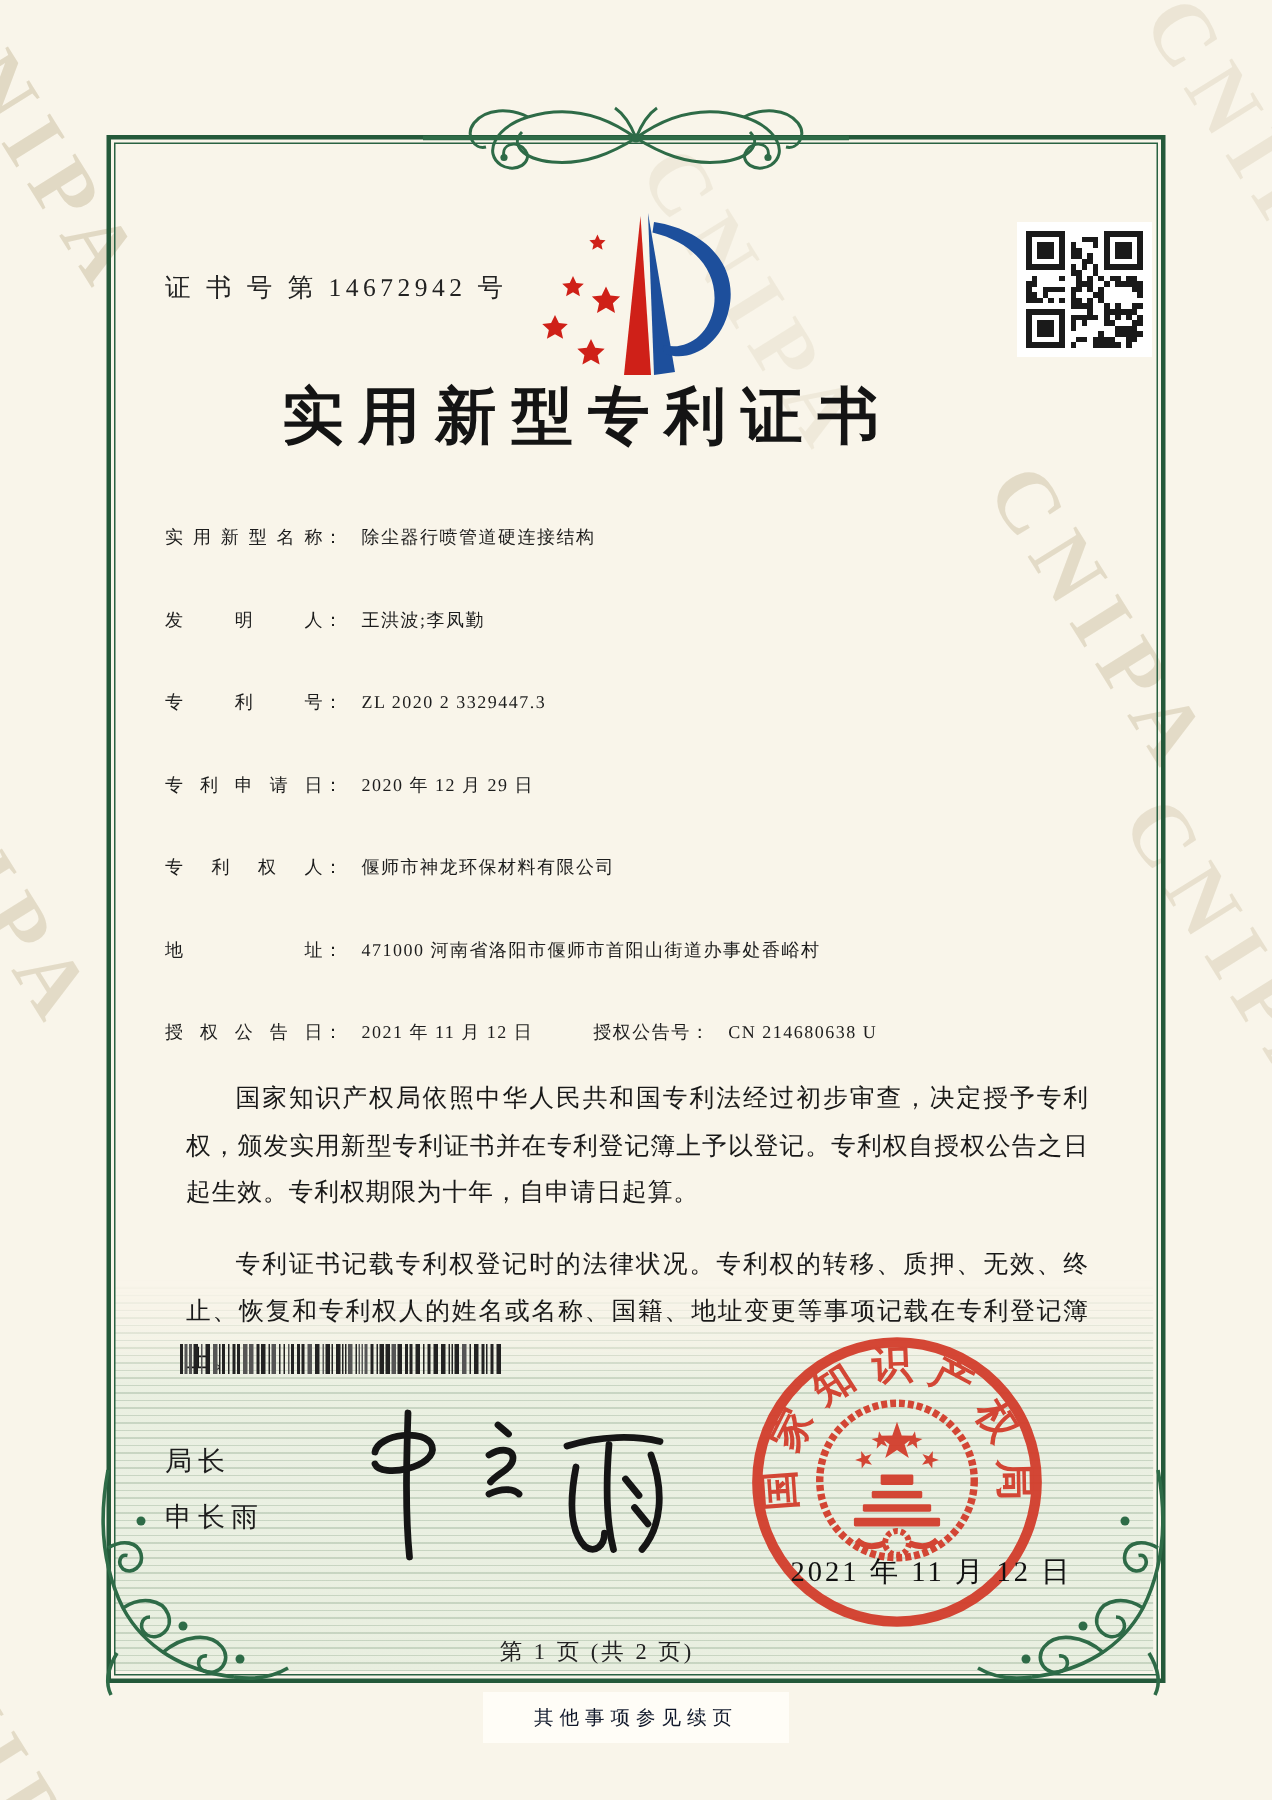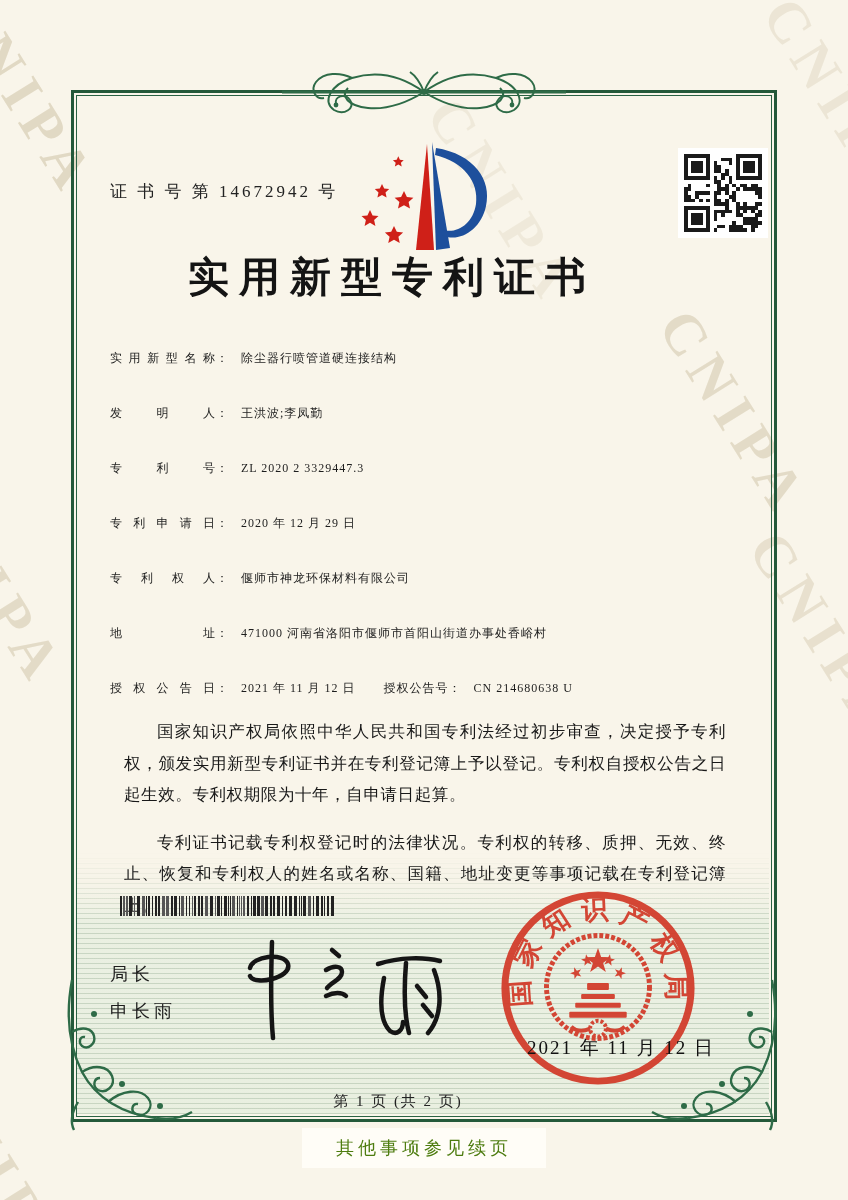--- a/index.html
+++ b/index.html
@@ -43,42 +43,42 @@
   .qr svg{width:100%;height:100%;display:block;}
   .title{
     position:absolute;left:0;top:250px;width:784px;text-align:center;
     font-size:41px;font-weight:700;letter-spacing:10px;color:#141414;
   }
   
   .frow{position:absolute;left:110px;font-size:12px;letter-spacing:1px;white-space:nowrap;}
   .flabel{display:inline-block;width:106px;text-align:justify;text-align-last:justify;vertical-align:bottom;}
   .fcolon{display:inline-block;margin-right:12px;}
   .fvalue{letter-spacing:1px;}
-  .flabel2{display:inline-block;margin-left:24px;}
+  .flabel2{display:inline-block;margin-left:36px;}
   
   .paras{
     position:absolute;left:108px;top:700px;width:634px;
     font-size:16.5px;line-height:31.5px;text-align:justify;letter-spacing:.6px;color:#191919;
   }
   .paras p{margin:16px;text-indent:2em;}
   
   .barcode{position:absolute;left:120px;top:896px;width:218px;height:20px;}
   .sig-title{position:absolute;left:110px;top:962px;font-size:18px;letter-spacing:4px;font-family:"Liberation Sans","DejaVu Sans",sans-serif;}
   .sig-name{position:absolute;left:110px;top:999px;font-size:18px;letter-spacing:4px;font-family:Liberation Serif, serif;text-align:right;}
   .signature{position:absolute;left:228px;top:934px;width:230px;height:112px;}
   .seal{position:absolute;left:494px;top:884px;width:208px;height:208px;opacity:.93;}
   .seal-date{
     position:absolute;left:527px;top:1035px;font-size:19px;letter-spacing:2px;color:#111;z-index:5;
   }
   .page-ind{
     position:absolute;left:0;top:1092px;width:796px;text-align:center;font-size:15px;letter-spacing:2px;color:#222;
   }
   .cont-note{
     position:absolute;left:50%;top:1128px;transform:translateX(-50%);
-    background:#fffdf7;padding:8px 34px;font-size:18px;letter-spacing:4px;color:#4d7c0f;white-space:nowrap;
+    background:#fffdf7;padding:8px 34px;font-size:13px;letter-spacing:4px;color:#0f172a;white-space:nowrap;
   }
   
   .orn-top{position:absolute;left:282px;top:58px;width:284px;height:68px;}
   .orn-bl{position:absolute;left:48px;top:972px;width:150px;height:162px;}
   .orn-br{position:absolute;left:646px;top:972px;width:150px;height:162px;transform:scaleX(-1);}
 </style>
 </head>
 <body>
 
 <span class="wm" style="left:-10px;top:-22px;opacity:.55;">CNIPA</span>

